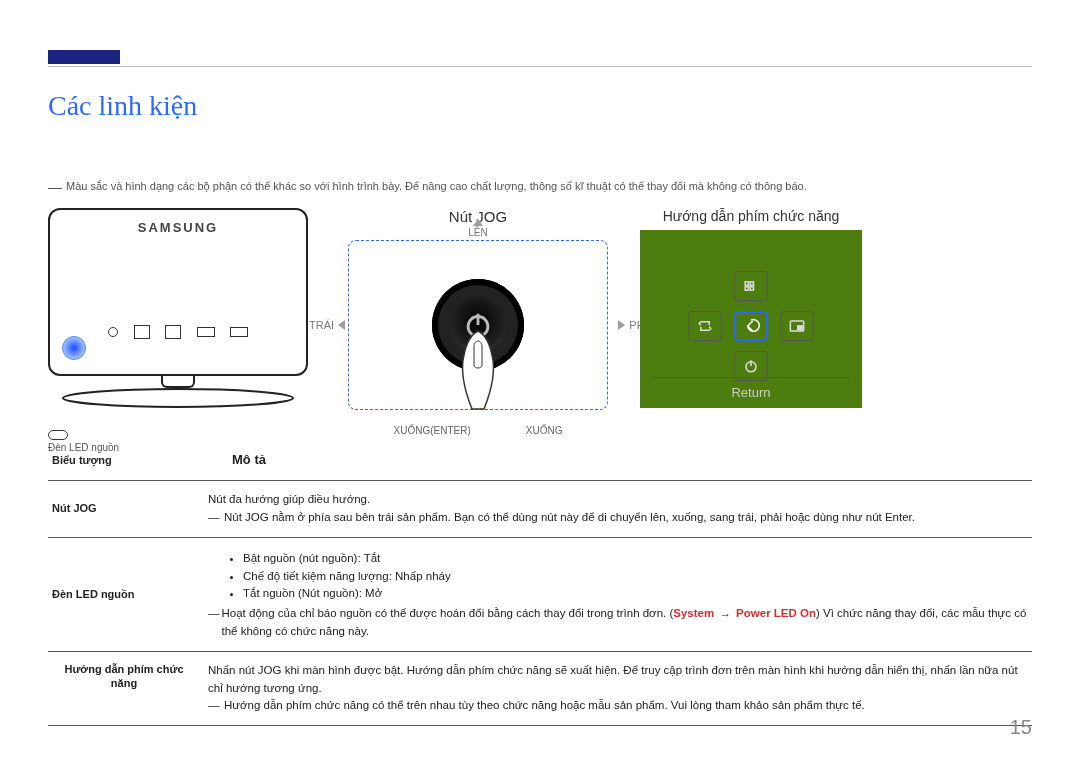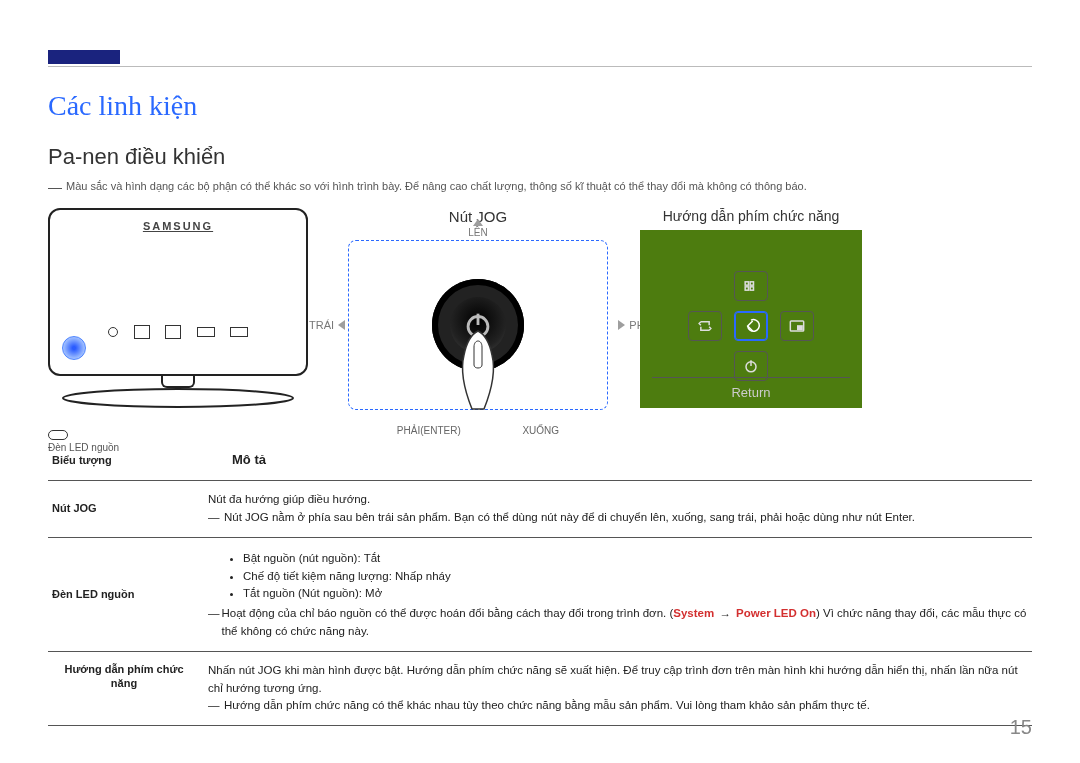--- a/index.html
+++ b/index.html
@@ -12,21 +12,21 @@
   .note-line { position: absolute; left: 48px; right: 48px; top: 180px; font-size: 11px; color: #555; display: flex; }
   .note-dash { width: 18px; font-size: 14px; line-height: 1; }
   .note-text { flex: 1; }
 
   .diagrams { position: absolute; left: 48px; top: 208px; display: flex; align-items: flex-start; }
 
   
   .monitor-col { width: 280px; }
   .monitor { width: 260px; }
   .monitor-frame { width: 260px; height: 168px; border: 2px solid #222; border-radius: 12px; position: relative; background: #fff; }
-  .monitor-logo { position: absolute; top: 10px; left: 50%; transform: translateX(-50%); font-size: 11px; letter-spacing: 2px; color: #444; font-weight: bold; text-decoration: underline; }
+  .monitor-logo { position: absolute; top: 10px; left: 50%; transform: translateX(-50%); font-size: 13px; letter-spacing: 2px; color: #444; font-weight: bold; }
   .monitor-ports { position: absolute; left: 50%; transform: translateX(-50%); bottom: 30px; width: 140px; height: 24px; display:flex; justify-content: space-between; align-items:center; }
   .port { width: 18px; height: 10px; border: 1px solid #333; }
   .port.sm { width: 10px; height: 10px; border-radius: 50%; }
   .port.g { width: 16px; height: 14px; }
   .stand-neck { width: 34px; height: 14px; margin: -2px auto 0 auto; border-left: 2px solid #222; border-right: 2px solid #222; border-bottom: 2px solid #222; border-radius: 0 0 6px 6px; }
   .jog-on-monitor { position: absolute; left: 12px; bottom: 14px; width: 24px; height: 24px; border-radius: 50%; border: 1px solid #4f86ff; background: radial-gradient(circle, #2b5cff 10%, #8fb2ff 60%, #d8e4ff 100%); }
   .led-capsule { margin-top: 10px; width: 20px; height: 10px; border: 1px solid #333; border-radius: 5px; background: #fff; }
   .led-caption { font-size: 10px; color: #555; margin-top: 2px; }
 
   
@@ -75,21 +75,20 @@
   .page-num { position: absolute; right: 48px; bottom: 24px; font-size: 20px; color: #888; }
 </style>
 </head>
 <body>
 
 <div class="page">
   <div class="title-blob"></div>
   <div class="top-rule"></div>
 
   <h1 class="chapter">Các linh kiện</h1>
-  <h2 class="section">Pa-nen điều khiển</h2>
 
   <div class="note-line">
     <span class="note-dash">―</span>
     <span class="note-text">Màu sắc và hình dạng các bộ phận có thể khác so với hình trình bày. Để nâng cao chất lượng, thông số kĩ thuật có thể thay đổi mà không có thông báo.</span>
   </div>
 
   <div class="diagrams">
 
     <div class="monitor-col">
       <div class="monitor">
@@ -134,21 +133,21 @@
         <div class="arrow left">
             <span>TRÁI</span>
             <span class="tri t-left"></span>
           </div>
         <div class="arrow right">
             <span>PHẢI</span>
             <span class="tri t-right"></span>
           </div>
       </div>
       <div class="jog-sublabels">
-        <span>PHẢI(ENTER)</span>
+        <span>XUỐNG(ENTER)</span>
         <span>XUỐNG</span>
       </div>
     </div>
 
     <div class="osd-col">
       <div class="osd-title">Hướng dẫn phím chức năng</div>
       <div class="osd-box">
         <div class="osd-grid">
           <div class="osd-cell"></div>
           <div class="osd-cell">
@@ -237,20 +236,20 @@
         </div>
       </div>
     </div>
 
     <div class="tbl-row last">
       <div class="col1" style="text-align:center; flex-direction:column; line-height:1.3;">Hướng dẫn phím chức năng</div>
       <div class="col2">
         <div>Nhấn nút JOG khi màn hình được bật. Hướng dẫn phím chức năng sẽ xuất hiện. Để truy cập trình đơn trên màn hình khi hướng dẫn hiển thị, nhấn lần nữa nút chỉ hướng tương ứng.</div>
         <div class="desc-line">
           <span class="emdash">―</span>
-          <span>Hướng dẫn phím chức năng có thể khác nhau tùy theo chức năng bằng mẫu sản phẩm. Vui lòng tham khảo sản phẩm thực tế.</span>
+          <span>Hướng dẫn phím chức năng có thể trên nhau tùy theo chức năng hoặc mẫu sản phẩm. Vui lòng tham khảo sản phẩm thực tế.</span>
         </div>
       </div>
     </div>
   </div>
 
   <div class="page-num">15</div>
 </div>
 
 </body></html>

